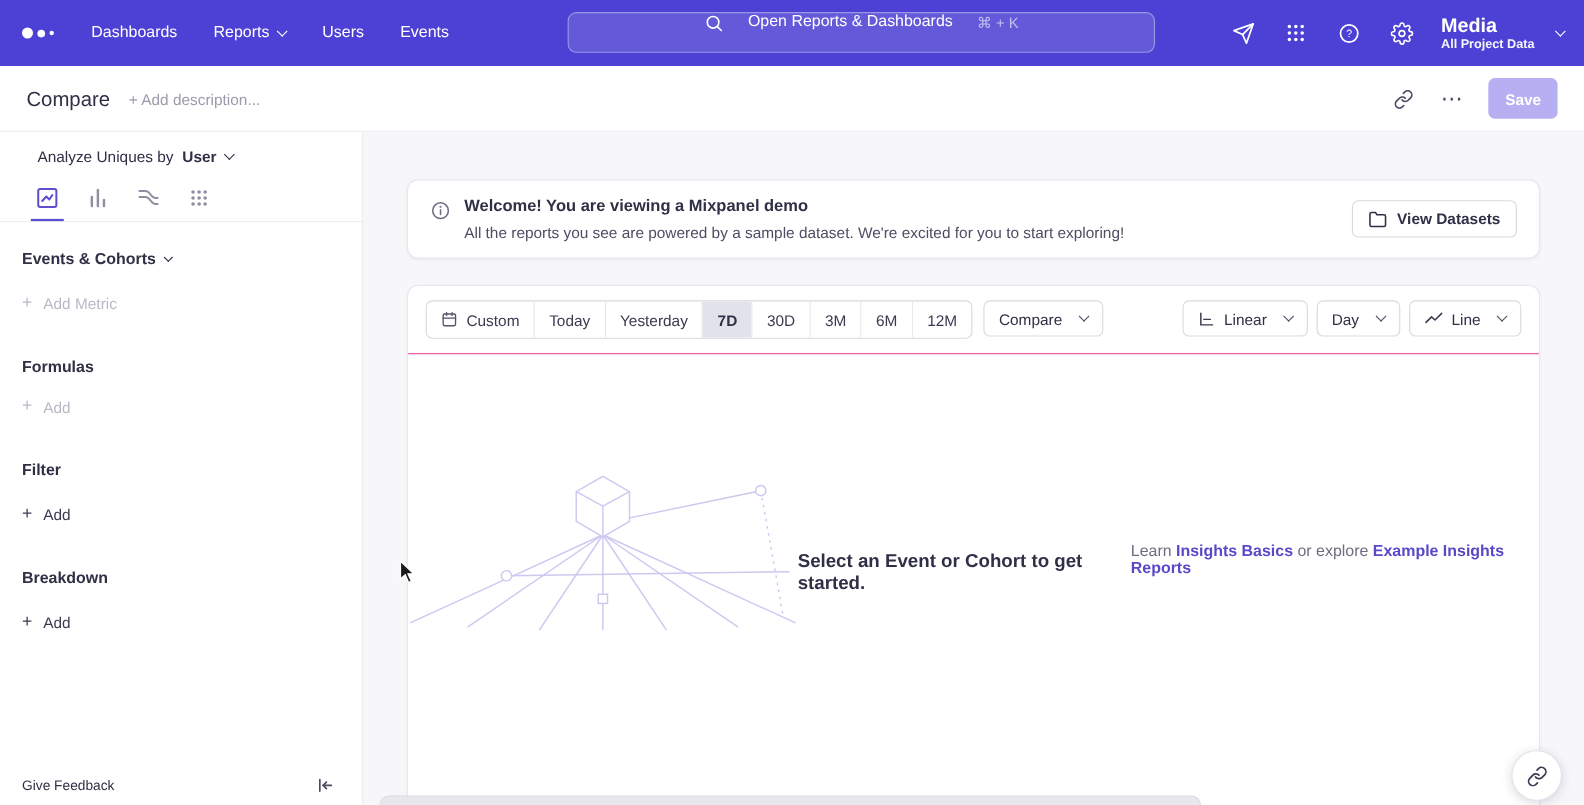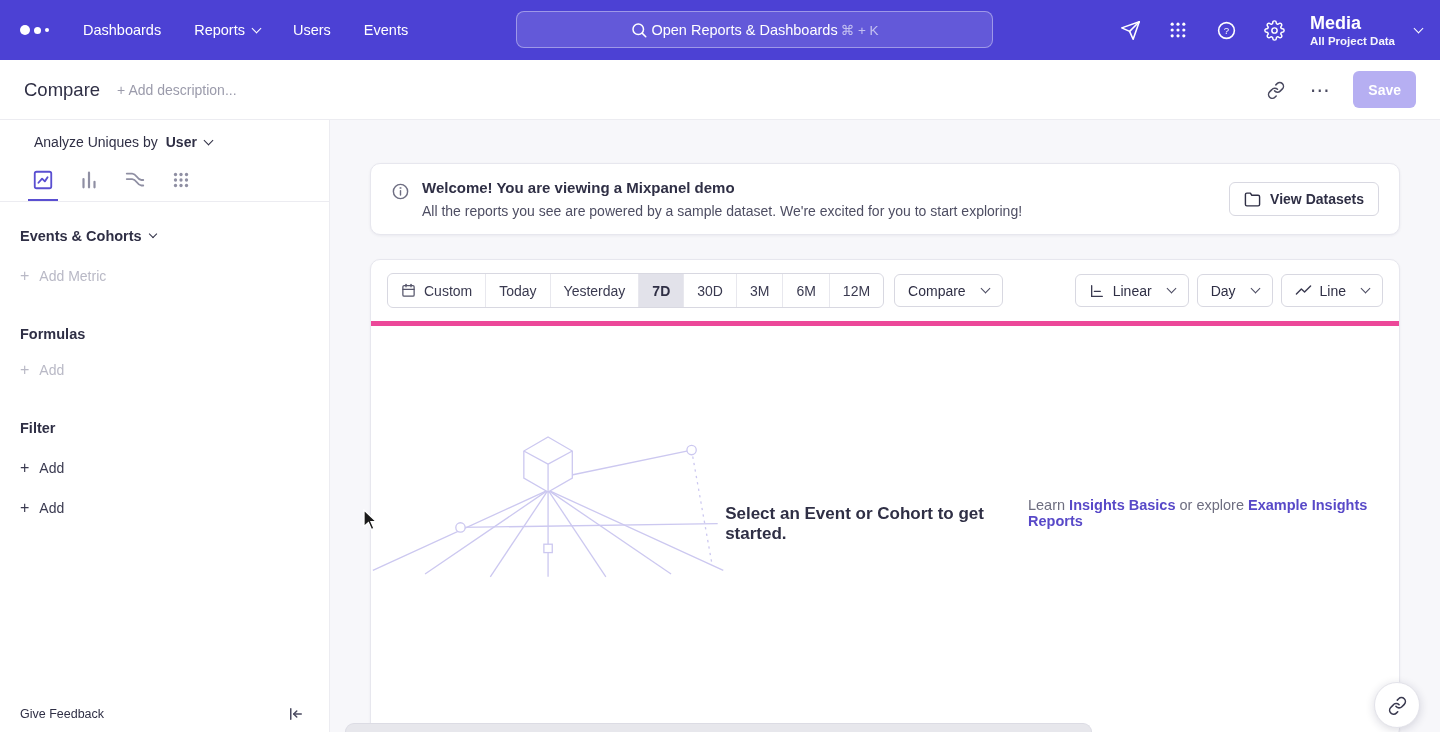--- a/index.html
+++ b/index.html
@@ -40,25 +40,25 @@
   .nav-item{
     font-size:14.5px;font-weight:500;color:#fff;text-decoration:none;
     display:flex;align-items:center;cursor:pointer;
   }
   .chev{
     display:inline-block;width:7px;height:7px;
     border-right:1.6px solid currentColor;border-bottom:1.6px solid currentColor;
     transform:rotate(45deg);margin-left:8px;margin-top:-4px;
   }
   .search{
-    position:absolute;left:516px;top:11px;width:477px;height:37px;
+    position:absolute;left:516px;top:11px;width:534px;height:37px;
     background:rgba(255,255,255,0.13);
     border:1px solid rgba(255,255,255,0.38);
     border-radius:8px;
-    display:flex;align-items:center;justify-content:center;gap:3px;
+    display:flex;justify-content:center;gap:22px;
     color:#fff;cursor:pointer;
   }
   .search-label{font-size:14.5px;font-weight:500;}
   .search-shortcut{font-size:13.5px;color:rgba(255,255,255,0.62);}
   .topnav-right{position:absolute;right:18px;top:0;height:100%;display:flex;align-items:center;gap:24px;}
   .icon-btn{background:none;border:0;display:flex;align-items:center;justify-content:center;width:24px;height:24px;color:#fff;}
   .project{display:flex;align-items:center;gap:12px;cursor:pointer;}
   .project-name{font-size:18px;font-weight:700;line-height:1.25;}
   .project-scope{font-size:11.5px;font-weight:600;line-height:1.25;opacity:.95;}
 
@@ -127,21 +127,21 @@
     margin-left:auto;align-self:center;flex:none;
     background:#fff;border:1px solid #D8D8E1;border-radius:6px;height:34px;
     padding:0 14px;font-size:14px;font-weight:600;color:var(--text-dark);
     display:flex;align-items:center;gap:9px;
   }
   .report-card{
     margin:24px 40px 0;background:#fff;border:1px solid #E7E7EE;border-radius:10px;
     box-shadow:0 1px 3px rgba(25,25,60,0.05);
     height:480px;overflow:hidden;
   }
-  .card-toolbar{display:flex;align-items:center;padding:13px 16px;border-bottom:5px solid #ec4899;}
+  .card-toolbar{display:flex;align-items:flex-start;padding:13px 16px;border-bottom:1px solid #ec4899;}
   .segmented{display:flex;border:1px solid #D8D8E1;border-radius:6px;overflow:hidden;background:#fff;}
   .seg{
     background:transparent;border:0;border-left:1px solid #E8E8EE;height:33px;
     padding:0 13px;font-size:14px;color:#3A3A50;display:flex;align-items:center;gap:8px;
   }
   .seg:first-child{border-left:0;}
   .seg.selected{background:#E2E2EA;font-weight:700;color:var(--text-dark);}
   .tb-btn{
     background:#fff;border:1px solid #D8D8E1;border-radius:6px;height:33px;
     padding:0 13px;font-size:14px;font-weight:500;color:var(--text-dark);
@@ -320,20 +320,23 @@
     </button>
 
     <div class="sb-heading mt-filter">
       <span>Filter</span>
     </div>
     <button class="add-btn add-dark mt-filteradd">
       <span class="plus">+</span>
       <span>Add</span>
     </button>
 
+    <div class="sb-heading mt-breakdown">
+      <span>Breakdown</span>
+    </div>
     <button class="add-btn add-dark mt-bdadd">
       <span class="plus">+</span>
       <span>Add</span>
     </button>
 
     <div class="sb-footer">
       <button class="feedback-link">Give Feedback</button>
       <button class="collapse-btn">
         <svg width="18" height="18" viewBox="0 0 24 24" fill="none" stroke="currentColor" stroke-width="2" stroke-linecap="round" stroke-linejoin="round">
           <line x1="5" y1="5" x2="5" y2="19"></line>

